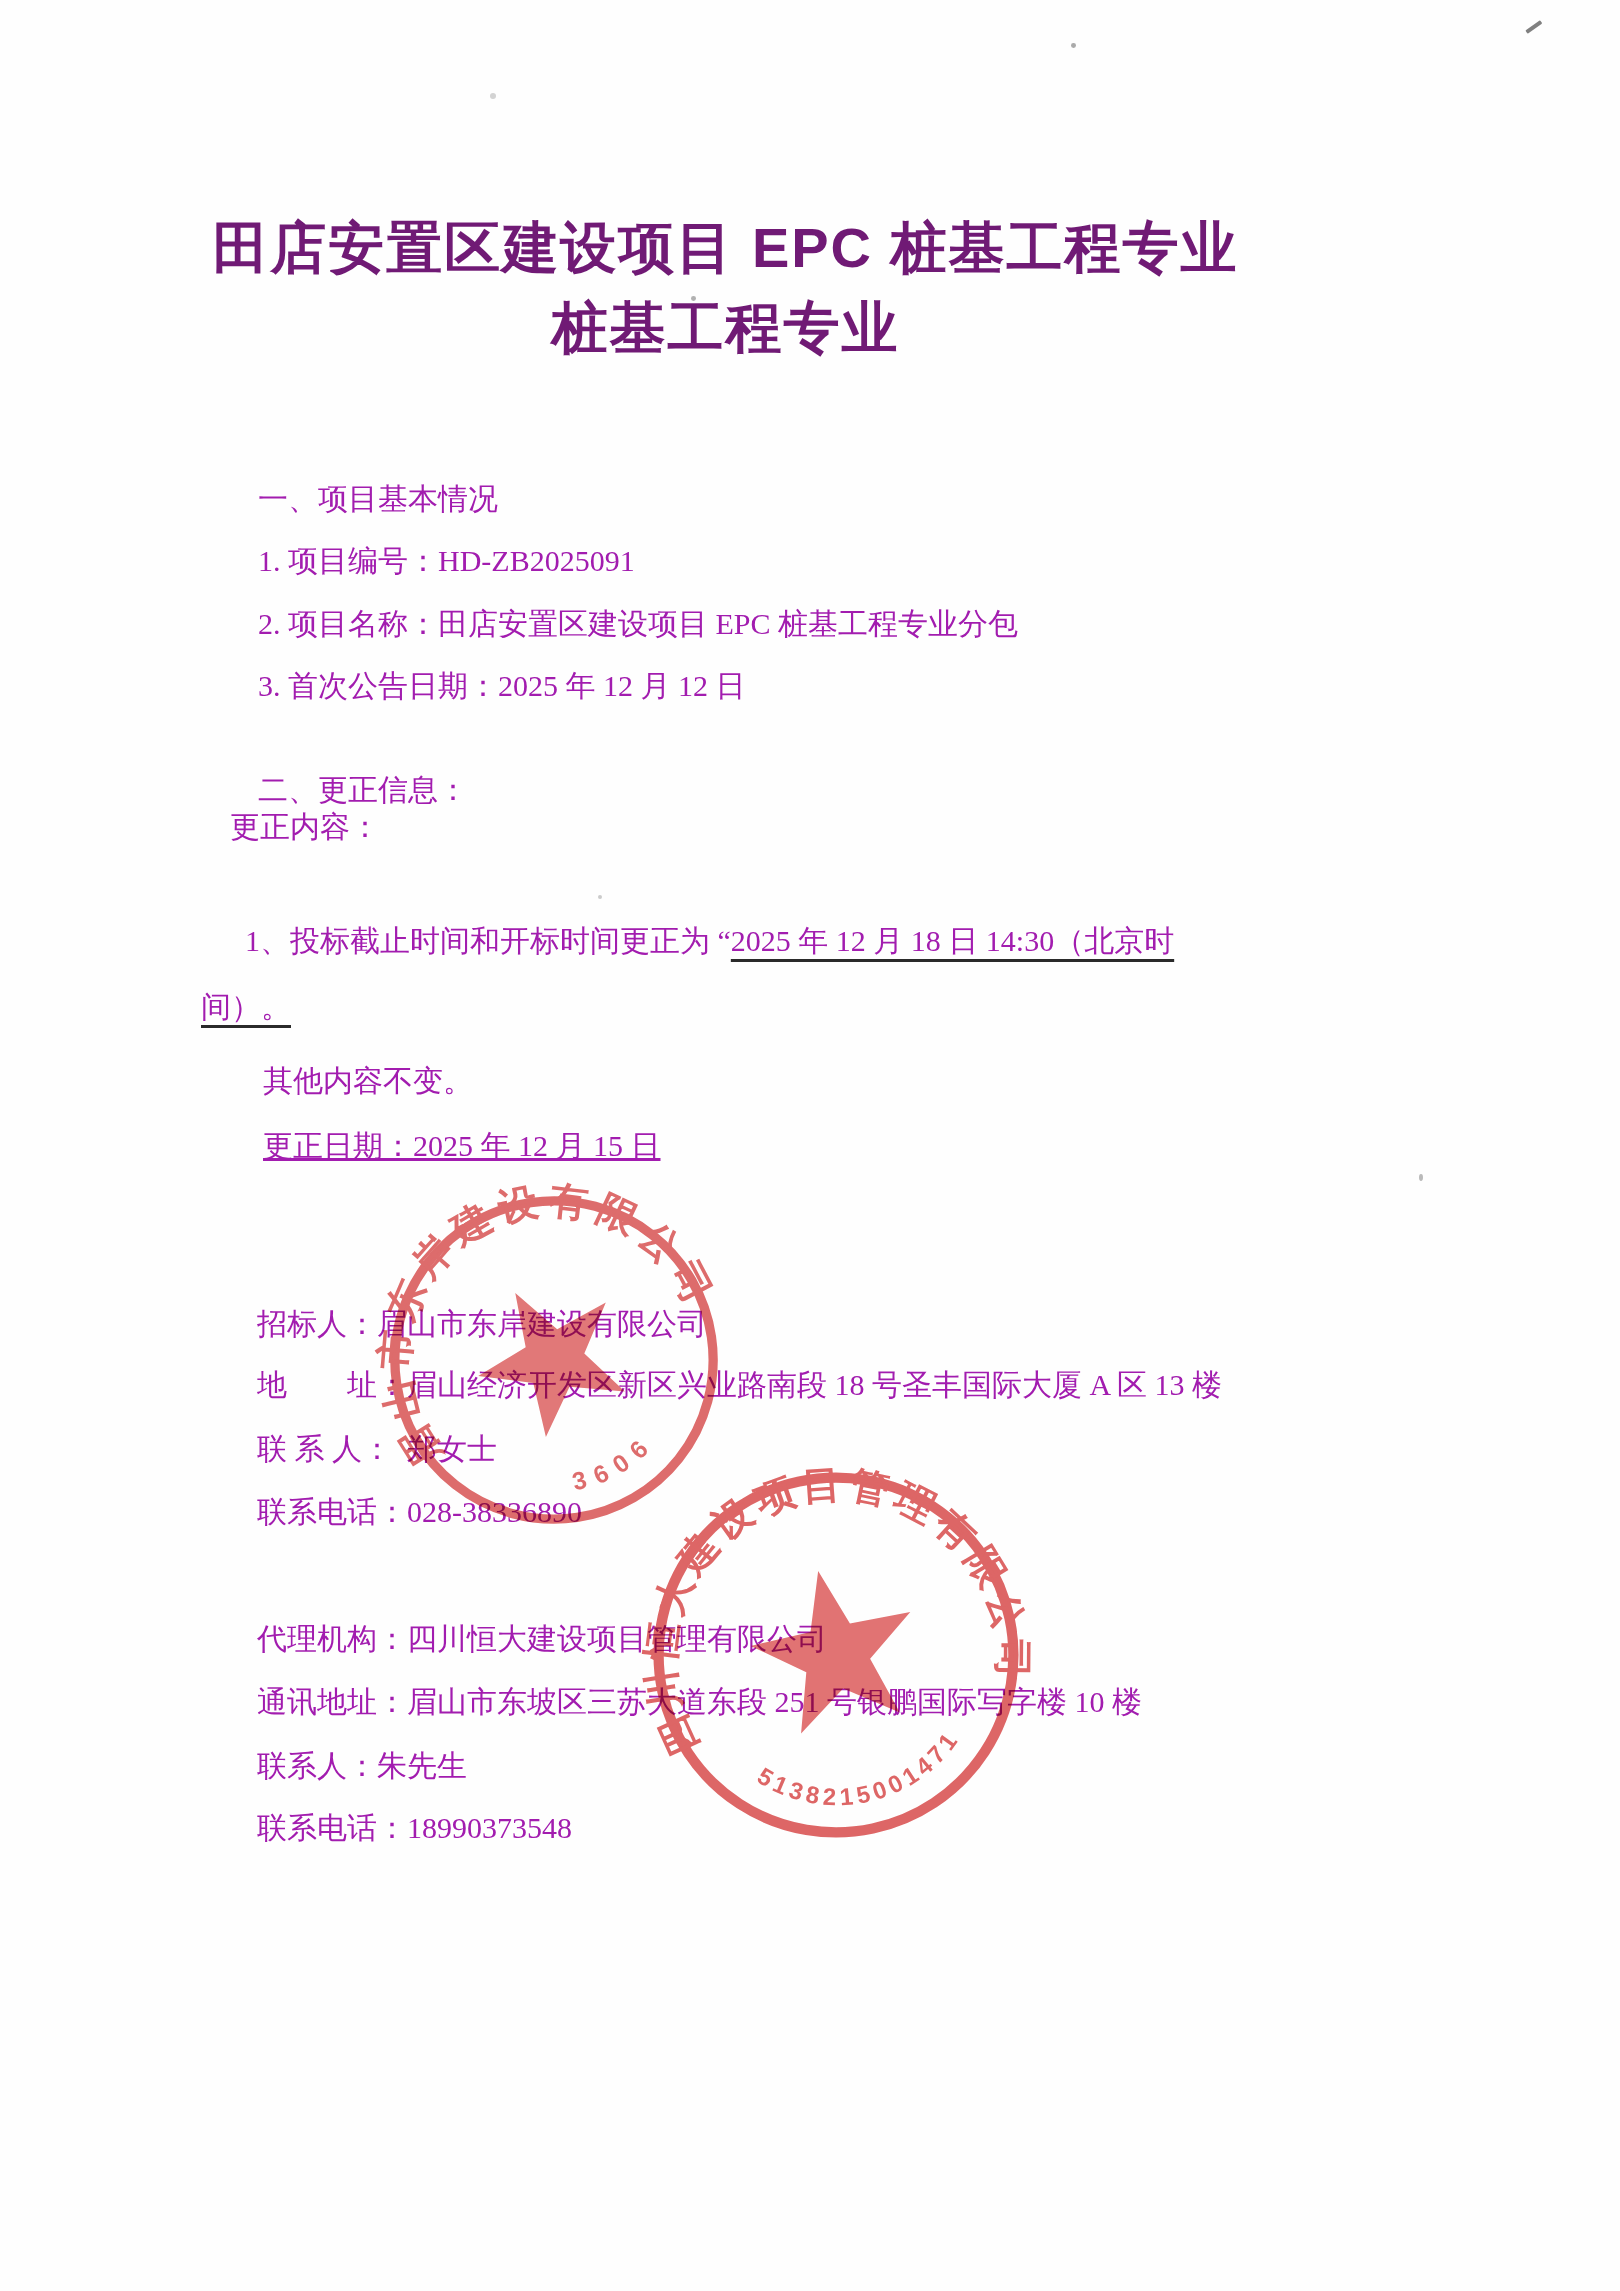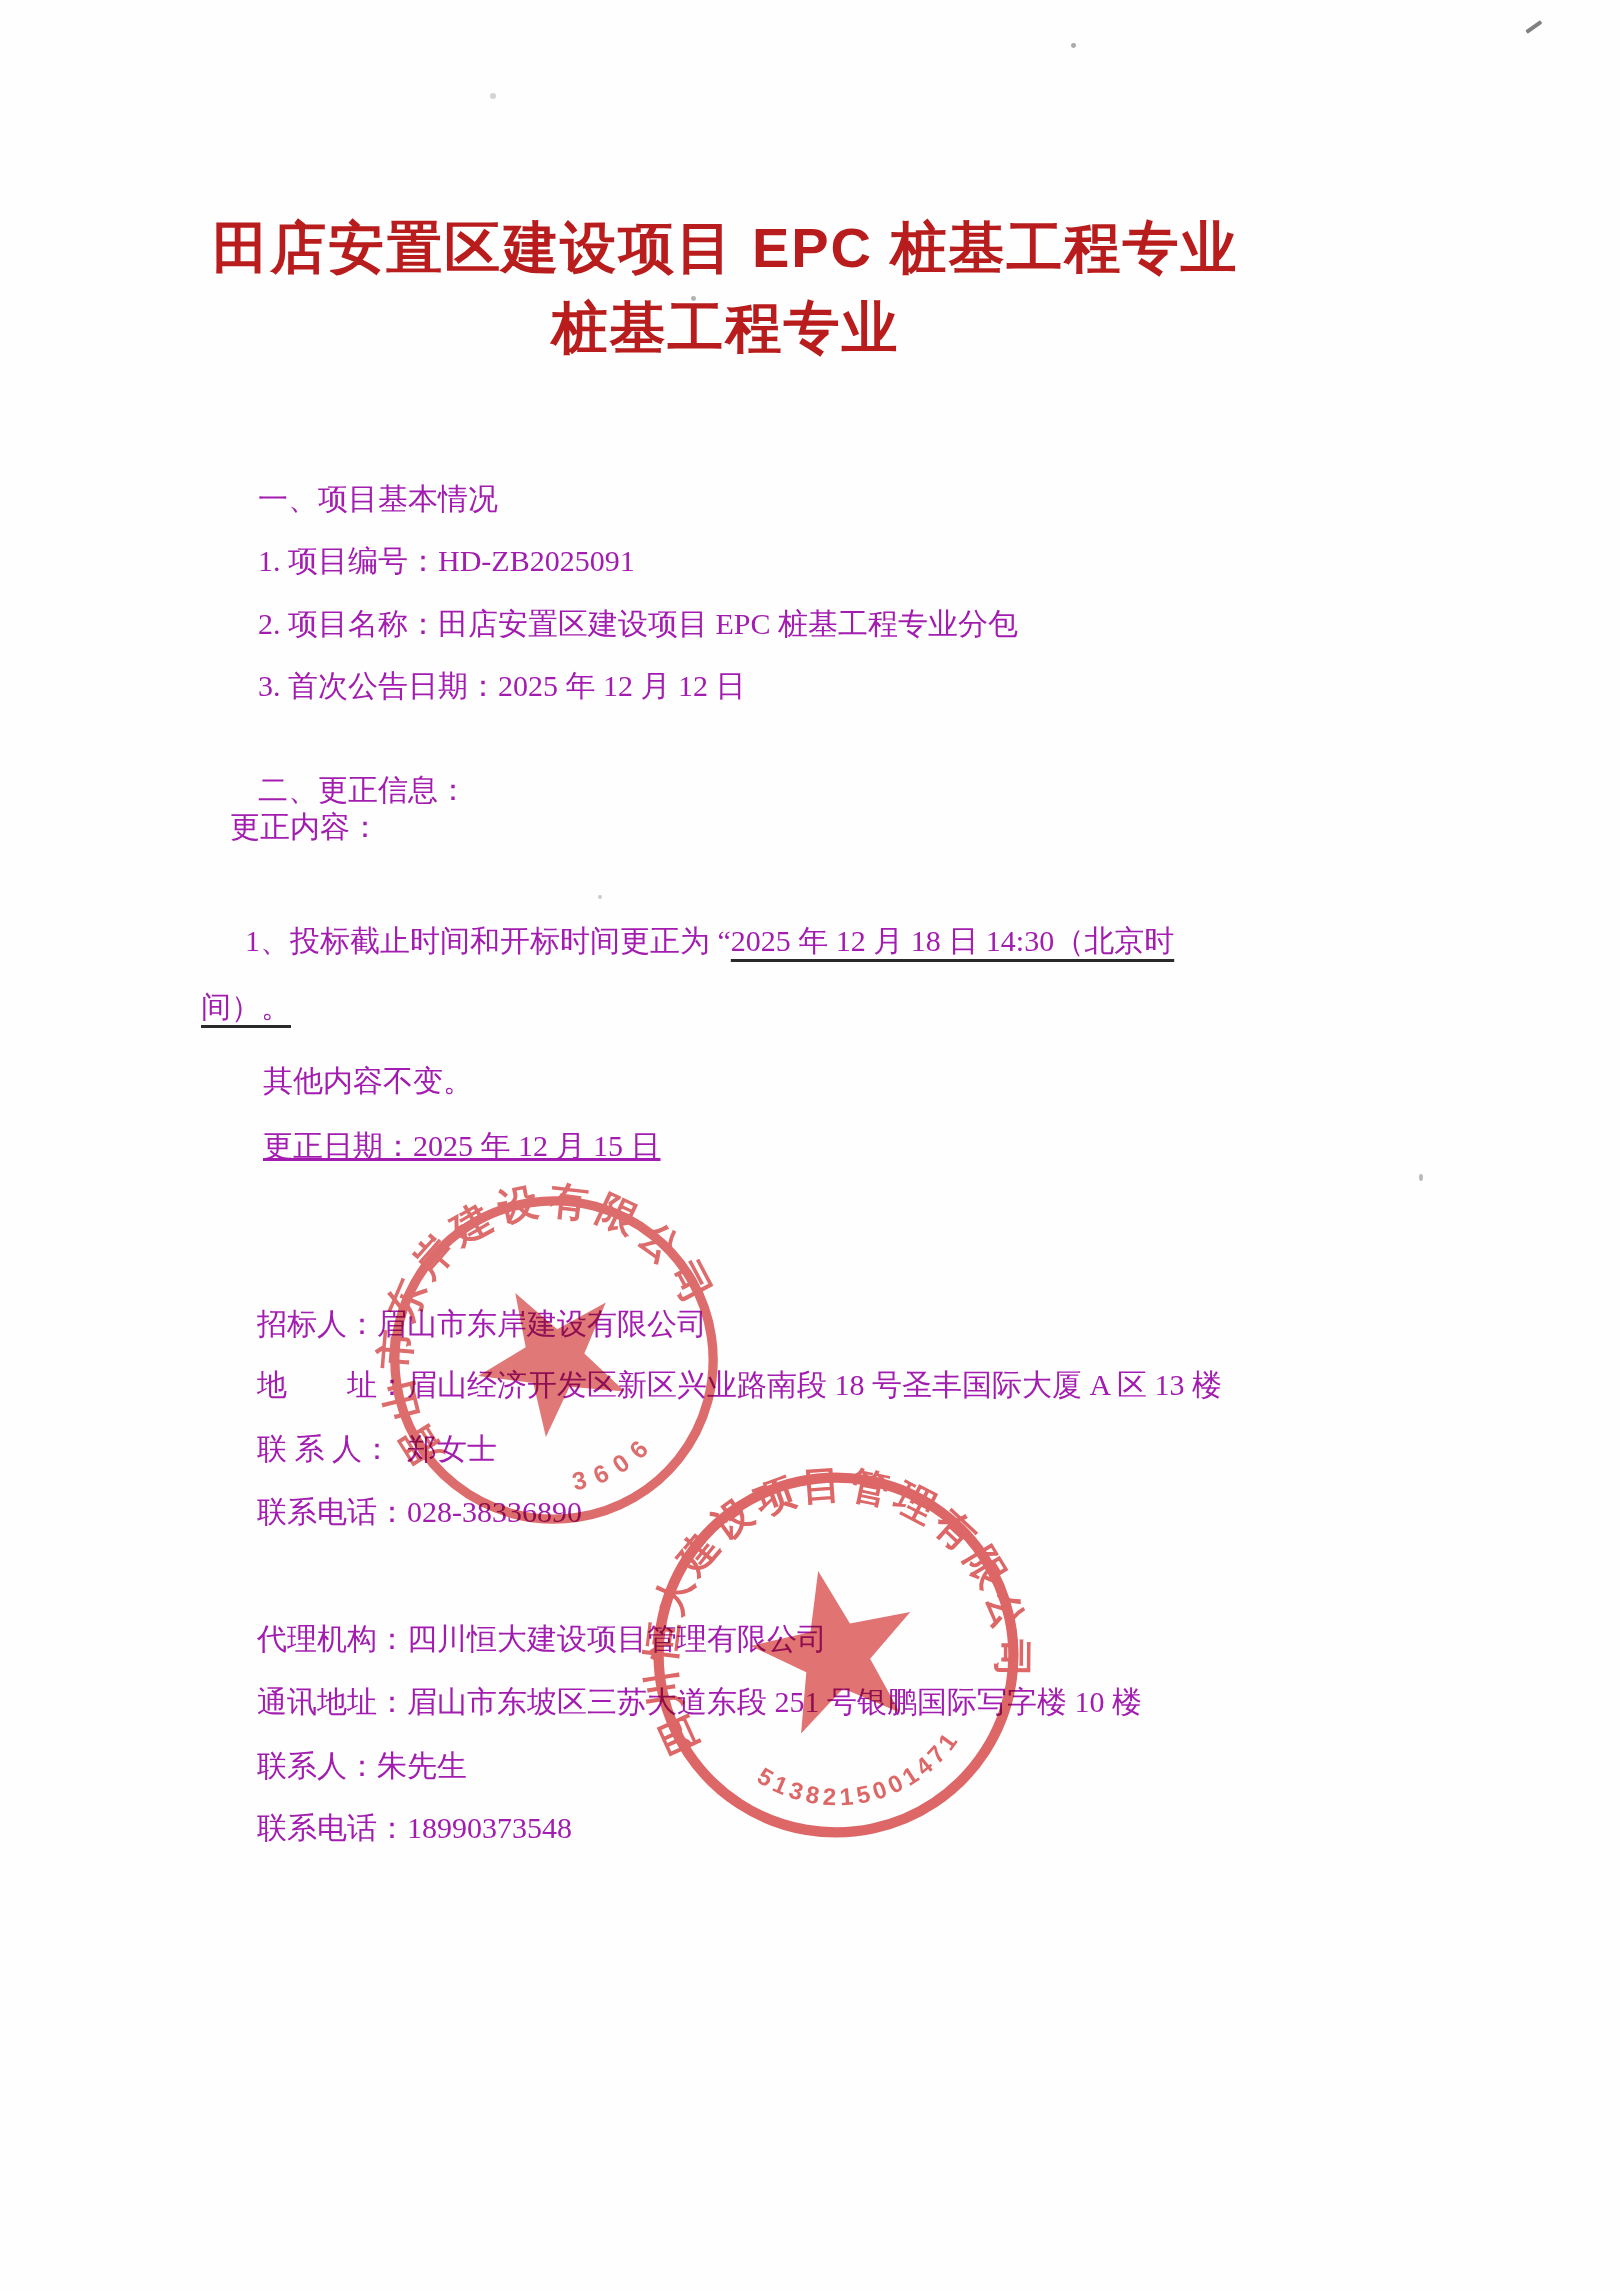--- a/index.html
+++ b/index.html
@@ -13,21 +13,21 @@
     color:#1f1f1f;
   }
   .doc-title{
     position:absolute;
     left:118px;width:1215px;
     text-align:center;
     font-family:"Liberation Sans","DejaVu Sans",sans-serif;
     font-weight:bold;
     font-size:56px;
     letter-spacing:2px;
-    color:#b91c1c;
+    color:#701a75;
     white-space:pre;
   }
   .line{
     position:absolute;
     font-size:30px;
     line-height:1.25;
     white-space:pre;
     color:#a21caf;
   }
   .u{

